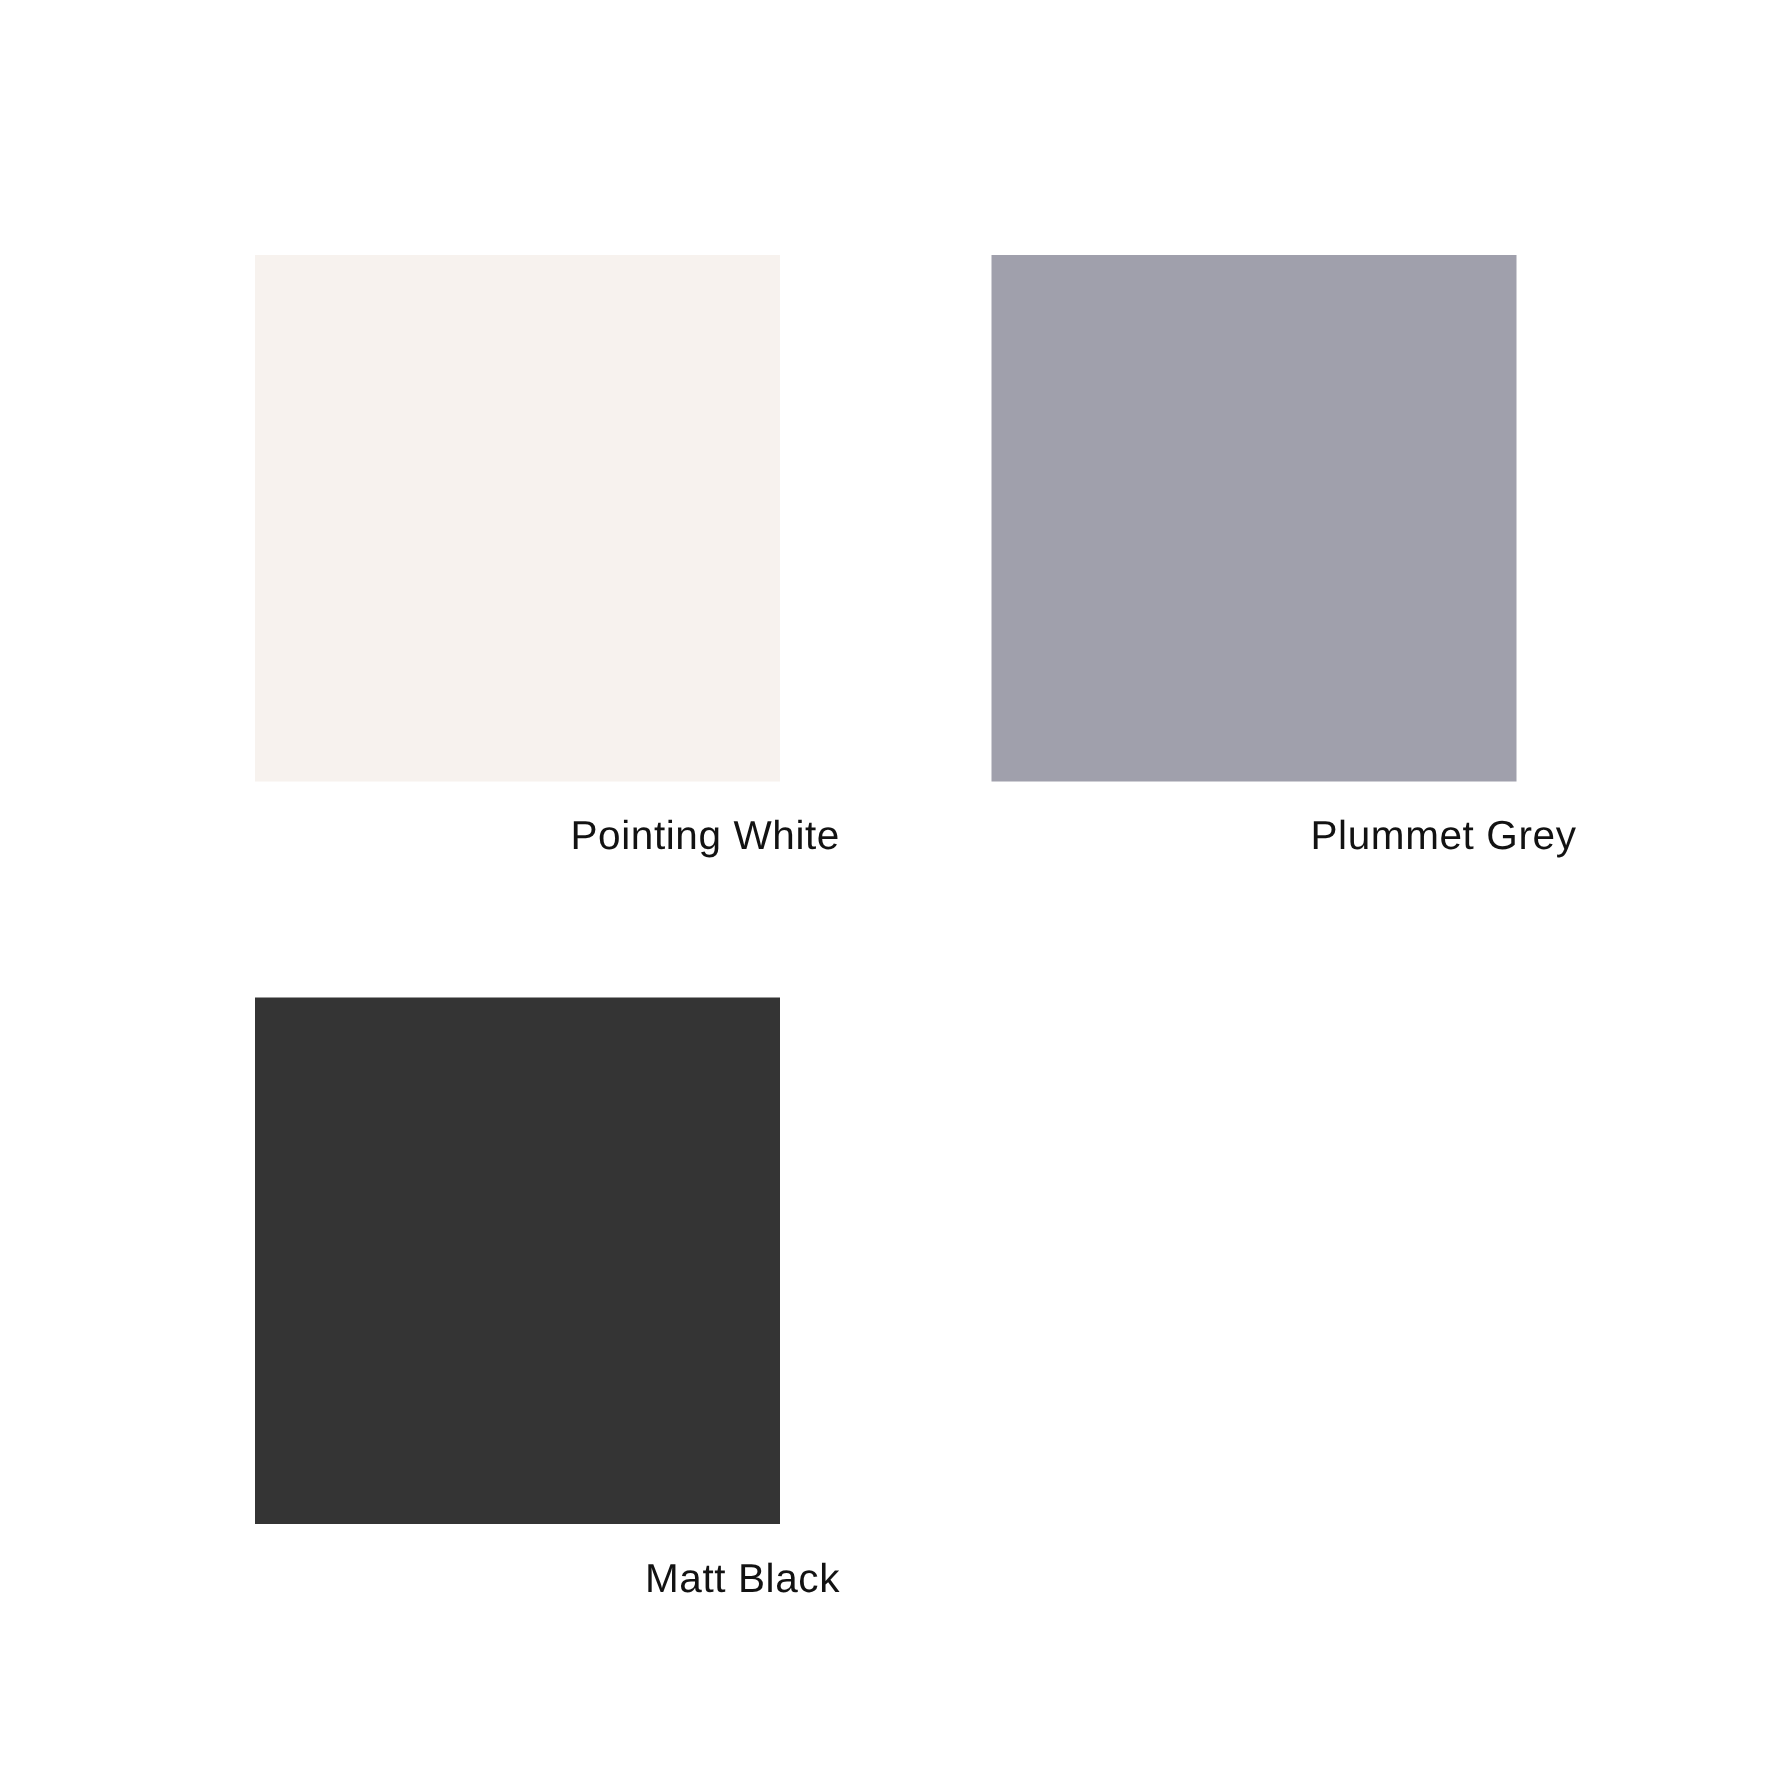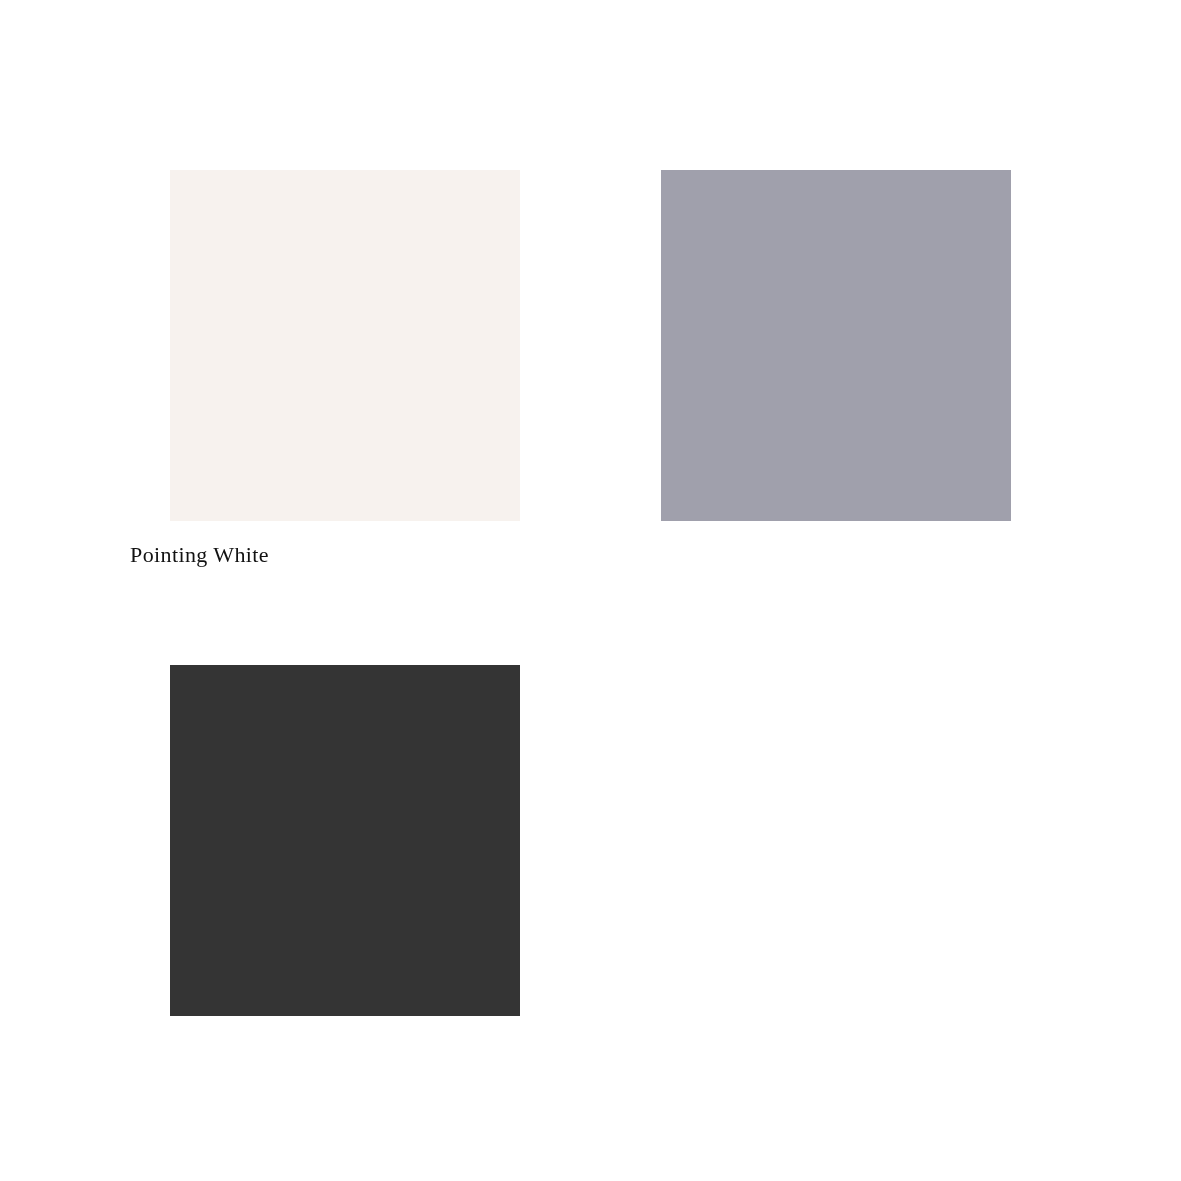--- a/index.html
+++ b/index.html
@@ -47,44 +47,46 @@
     height: 351px;
     display: block;
   }
 
   .swatch-label {
     position: absolute;
     left: 50%;
     transform: translateX(-50%);
     top: 374px;
     width: 430px;
-    text-align: left;
+    text-align: right;
     white-space: nowrap;
-    font-family: Liberation Serif, serif;
-    font-size: 22px;
+    font-family: Liberation Sans, sans-serif;
+    font-size: 27px;
     font-weight: 400;
     line-height: 1;
     letter-spacing: 0.4px;
     color: #121212;
   }
 </style>
 </head>
 <body style="background: rgb(255, 255, 255);">
 
 <div class="palette-board">
   <div class="palette-grid">
 
     <div class="swatch-cell">
       <div class="swatch-chip" style="background-color: rgb(247, 242, 238);"></div>
       <div class="swatch-label" style="color: rgb(18, 18, 18);">Pointing White</div>
     </div>
 
     <div class="swatch-cell">
       <div class="swatch-chip" style="background-color: rgb(160, 160, 172);"></div>
+      <div class="swatch-label" style="color: rgb(18, 18, 18);">Plummet Grey</div>
     </div>
 
 
     <div class="swatch-cell">
       <div class="swatch-chip" style="background-color: rgb(52, 52, 52);"></div>
+      <div class="swatch-label" style="color: rgb(18, 18, 18);">Matt Black</div>
     </div>
 
   </div>
 </div>
 
 </body></html>

